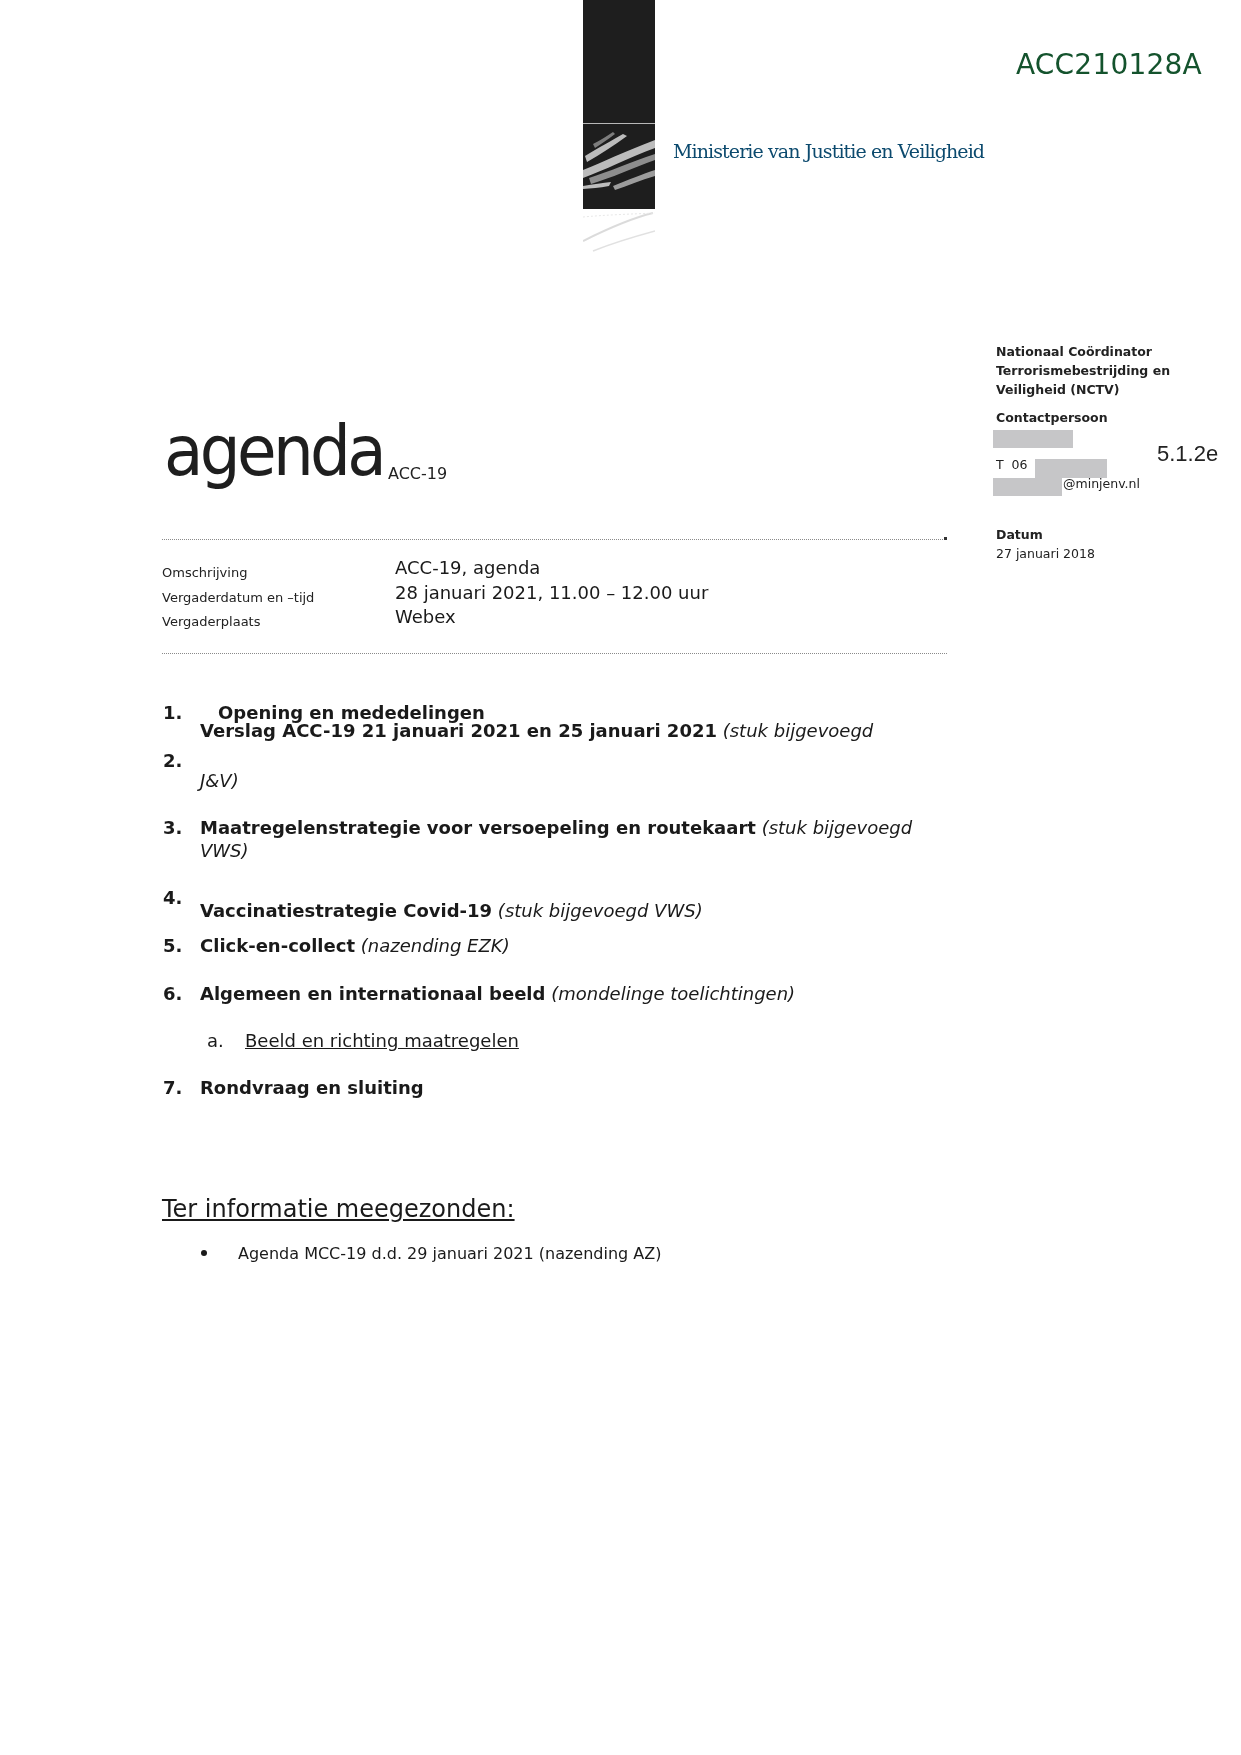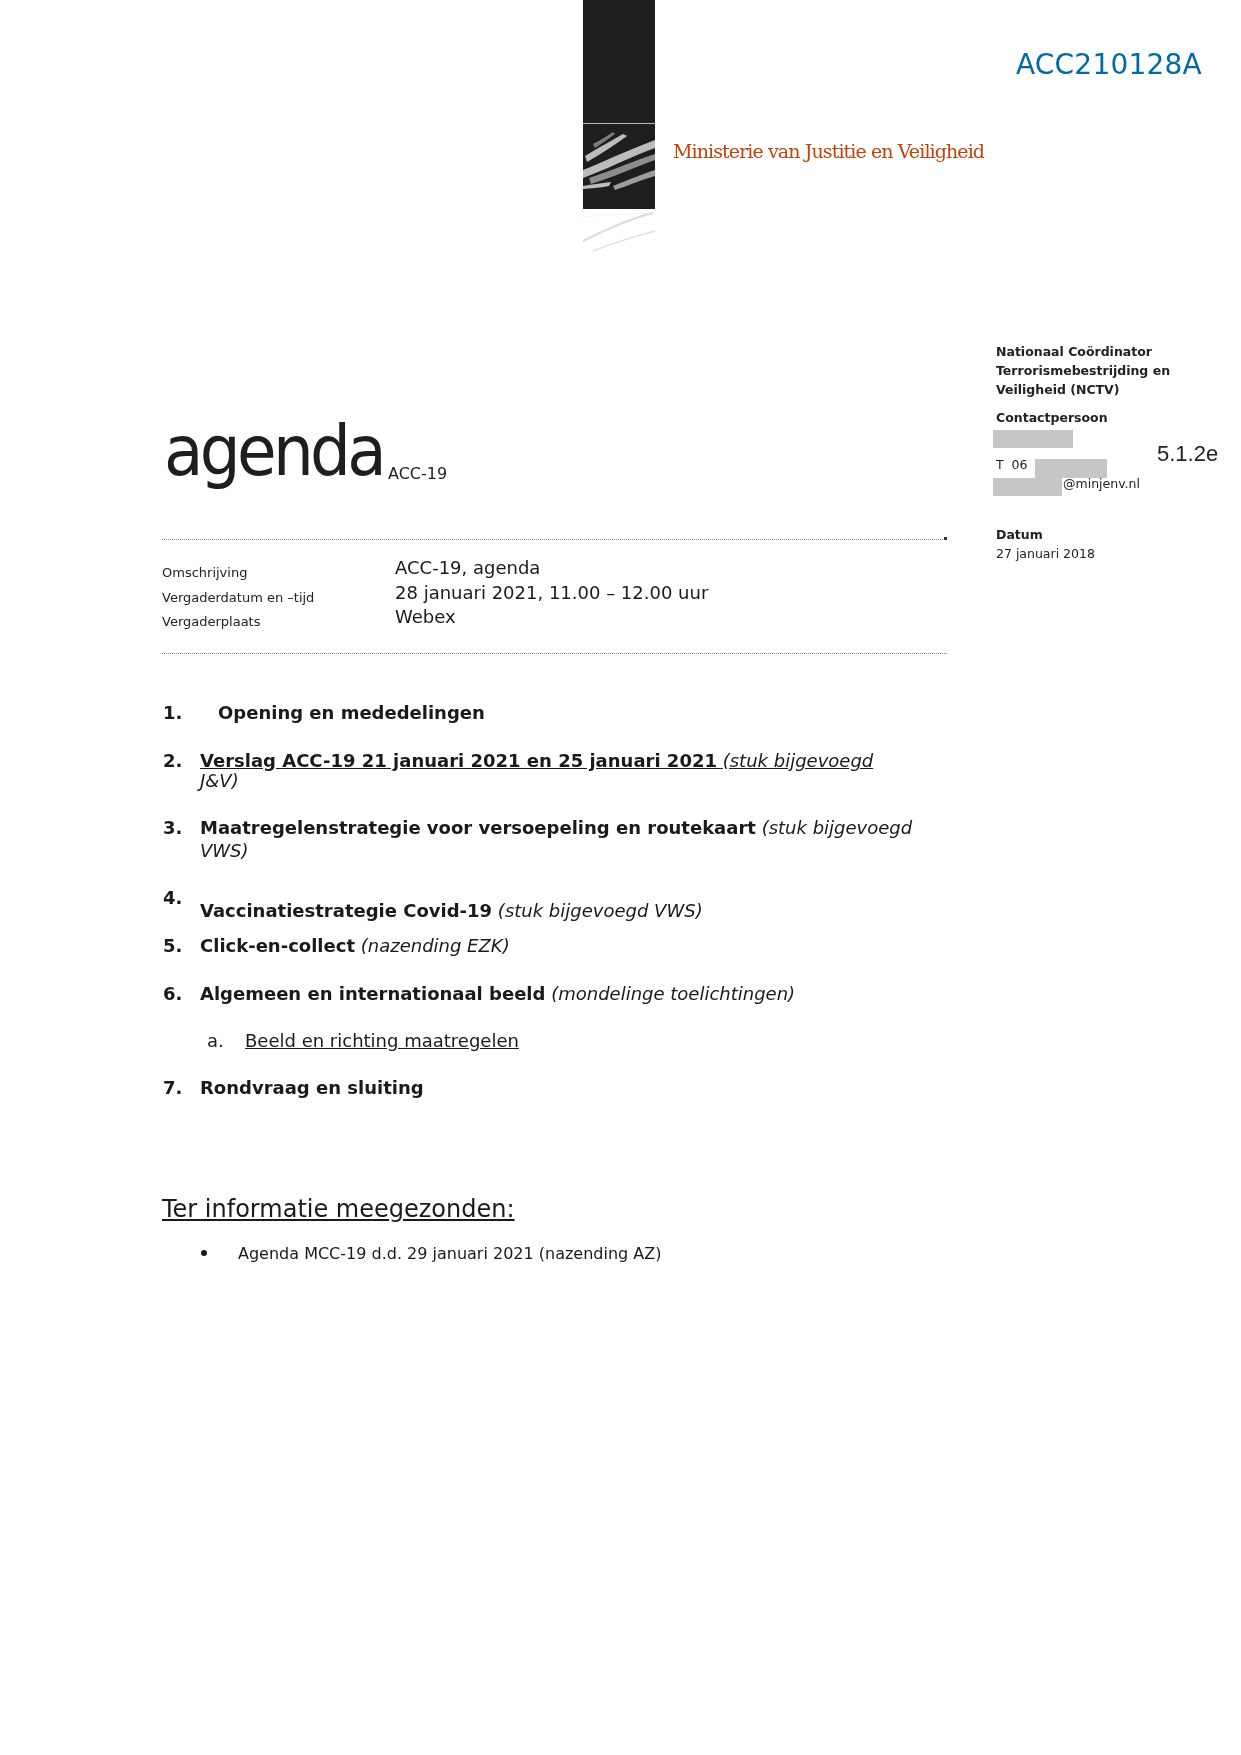--- a/index.html
+++ b/index.html
@@ -4,22 +4,22 @@
 <style>
   html, body { margin: 0; padding: 0; background: #ffffff; }
   body { width: 1241px; height: 1755px; position: relative; overflow: hidden; color: #1a1a1a; font-family: "DejaVu Sans", sans-serif; }
   .abs { position: absolute; white-space: nowrap; }
 
   
   .logo-bar { position: absolute; left: 583px; top: 0; width: 72px; height: 209px; background: #1e1e1e; }
   .logo-sep { position: absolute; left: 0; top: 123px; width: 72px; height: 1px; background: #b8b8b8; }
   .logo-texture { position: absolute; left: 0; top: 126px; width: 72px; height: 70px; overflow: hidden; }
   .logo-reflect { position: absolute; left: 583px; top: 211px; width: 72px; height: 42px; opacity: .35; }
-  .ministry { left: 673px; top: 140px; font-family: "DejaVu Serif", serif; font-size: 19px; letter-spacing: -0.9px; color: #c2410c; }
-  .doc-code { left: 1016px; top: 48px; font-family: "DejaVu Sans", sans-serif; font-size: 28px; letter-spacing: 0.2px; color: #0369a1; }
+  .ministry { left: 673px; top: 140px; font-family: "DejaVu Serif", serif; font-size: 19px; letter-spacing: -0.9px; color: #0c4a6e; }
+  .doc-code { left: 1016px; top: 48px; font-family: "DejaVu Sans", sans-serif; font-size: 28px; letter-spacing: 0.2px; color: #14532d; }
 
   
   .side { font-family: "DejaVu Sans", sans-serif; font-size: 12.5px; color: #222; }
   .side-bold { font-weight: bold; }
   .redact { position: absolute; background: #c6c6c8; }
   .exempt { left: 1157px; top: 441px; font-family: "Liberation Sans", sans-serif; font-size: 22px; color: #222; }
 
   
   .title-word { left: 164px; top: 410px; font-family: "DejaVu Sans", sans-serif; font-size: 70px; letter-spacing: -4px; transform: scaleX(0.92); transform-origin: left top; color: #1e1e1e; font-weight: normal; }
   .title-sub { left: 388px; top: 464px; font-size: 16px; color: #222; }
@@ -91,21 +91,21 @@
 <div class="abs meta-value" style="top:582px;">28 januari 2021, 11.00 – 12.00 uur</div>
 <div class="abs meta-label" style="top:614px;">Vergaderplaats</div>
 <div class="abs meta-value" style="top:606px;">Webex</div>
 
 <div class="dotline" style="top:653px;"></div>
 
 <div class="abs item-num" style="top:702px;">1.</div>
 <div class="abs item-text" style="top:702px;margin-left:18px;"><b>Opening en mededelingen</b></div>
 
 <div class="abs item-num" style="top:750px;">2.</div>
-<div class="abs item-text" style="top:750px;text-decoration:underline;"><b>Verslag ACC-19 21 januari 2021 en 25 januari 2021</b> <i>(stuk bijgevoegd</i></div>
+<div class="abs item-text" style="top:720px;"><b>Verslag ACC-19 21 januari 2021 en 25 januari 2021</b> <i>(stuk bijgevoegd</i></div>
 <div class="abs item-text" style="top:770px;"><i>J&amp;V)</i></div>
 
 <div class="abs item-num" style="top:817px;">3.</div>
 <div class="abs item-text" style="top:817px;"><b>Maatregelenstrategie voor versoepeling en routekaart</b> <i>(stuk bijgevoegd</i></div>
 <div class="abs item-text" style="top:840px;"><i>VWS)</i></div>
 
 <div class="abs item-num" style="top:887px;">4.</div>
 <div class="abs item-text" style="top:887px;margin-top:13px;"><b>Vaccinatiestrategie Covid-19</b> <i>(stuk bijgevoegd VWS)</i></div>
 
 <div class="abs item-num" style="top:935px;">5.</div>

